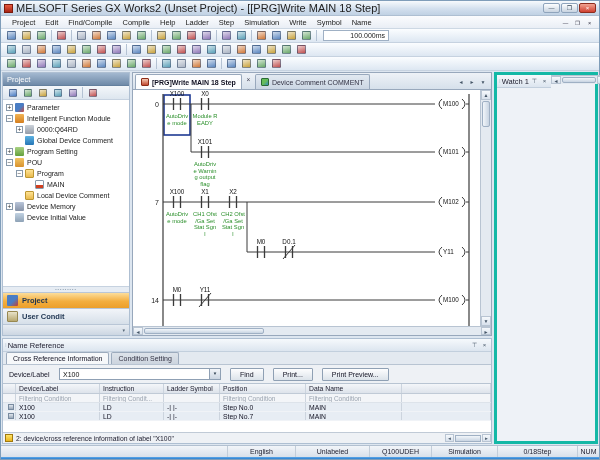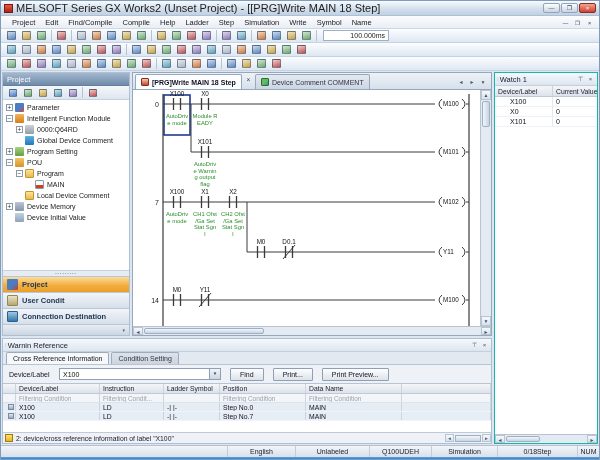--- a/index.html
+++ b/index.html
@@ -100,21 +100,21 @@
 .crfrow{height:9px;background:#f3f5f8;color:#9aa4b0;font-size:6.5px;border-bottom:1px solid #dde3ea}
 .crdrow{height:9px;font-size:6.8px;border-bottom:1px solid #f0f3f7;background:#e7edf4;color:#112}
 .crcell{border-right:1px solid #ccd4de;padding-left:3px;white-space:nowrap;overflow:hidden;display:flex;align-items:center}
 .cricon{width:6px;height:6px;background:linear-gradient(#dfe6ee,#9aa8b8);border:1px solid #788ba0;margin:0 auto}
 .crstatus{height:11px;flex:0 0 auto;display:flex;align-items:center;background:#eef1f5;border-top:1px solid #c0cad6;font-size:6.8px;padding-left:2px;color:#223}
 .warnicon{width:8px;height:8px;background:linear-gradient(#ffe468,#e9b41e);border:1px solid #a0790e;margin-right:3px;flex:0 0 auto}
 .crstatus .hmini{margin-left:auto;display:flex;align-items:center}
 .hsm{width:9px;height:8px;font-size:4.5px;line-height:8px;text-align:center;color:#456;background:linear-gradient(#f6f9fc,#d8e1ec);border:1px solid #b8c4d2}
 .hsmt{width:26px;height:7px;background:linear-gradient(#f2f6fa,#c8d4e2);border:1px solid #9fb0c4;margin:0 1px}
 
-.watch{flex:1;border:1px solid #14b8a6;background:#eef2f7;display:flex;flex-direction:column;min-width:0}
+.watch{flex:1;border:3px solid #14b8a6;background:#eef2f7;display:flex;flex-direction:row;min-width:0}
 .wtable{flex:1;background:#fff;display:flex;flex-direction:column;overflow:hidden}
 .whrow{height:11px;flex:0 0 auto;display:flex;background:linear-gradient(#f4f6f9,#dde3eb);font-size:6.8px;border-bottom:1px solid #c0cad6;color:#223}
 .wc1{width:58px;border-right:1px solid #ccd4de;padding-left:3px;display:flex;align-items:center;white-space:nowrap;overflow:hidden}
 .wc2{flex:1;padding-left:3px;display:flex;align-items:center;white-space:nowrap;overflow:hidden}
 .wrow{height:10px;flex:0 0 auto;display:flex;font-size:7px;border-bottom:1px solid #eef1f5;color:#111}
 .wrow .wc1{padding-left:15px;border-right:1px solid #e4e9ef}
 
 .statusbar{height:12px;flex:0 0 auto;display:flex;background:linear-gradient(#f2f5f9,#d8e0ea);border-top:1px solid #b2c0d0;font-size:7px;color:#223;margin-top:1px}
 .sbflex{flex:1}
 .sbcell{border-left:1px solid #c2cdd9;line-height:11px;text-align:center;white-space:nowrap;overflow:hidden;flex:0 0 auto}
@@ -429,24 +429,20 @@
             </div>
           <div class="treesplit">•••••••••</div>
           <div id="navbtns">
               <div class="swbtn active">
                 <span class="swicon sw0"></span>
                 <span>Project</span>
               </div>
               <div class="swbtn">
                 <span class="swicon sw1"></span>
                 <span>User Condit</span>
-              </div>
-              <div class="swbtn">
-                <span class="swicon sw2"></span>
-                <span>Connection Destination</span>
               </div>
             </div>
           <div class="swmore">▾</div>
         </div>
 
         <div class="editor">
           <div class="tabstrip" id="tabstrip">
               <div class="tab active">
                 <span class="tabicon tabicon-prg"></span>
                 <span>[PRG]Write MAIN 18 Step</span>
@@ -560,21 +556,21 @@
             <span class="hthumb"></span>
             <span class="hfill"></span>
             <span class="hsbtn ar"></span>
           </div>
         </div>
       </div>
 
       <div class="crossref">
         <div class="phead">
           <span class="grip">⁞</span>
-          <span>Warnin Reference</span>
+          <span>Name Reference</span>
           <span class="sp"></span>
           <span class="phbtn ping"></span>
           <span class="phbtn xg"></span>
         </div>
         <div class="crtabs" id="crtabs">
             <span class="crtab active">Cross Reference Information</span>
             <span class="crtab">Condition Setting</span>
           </div>
         <div class="crctrl">
           <span class="crlabel">Device/Label</span>

